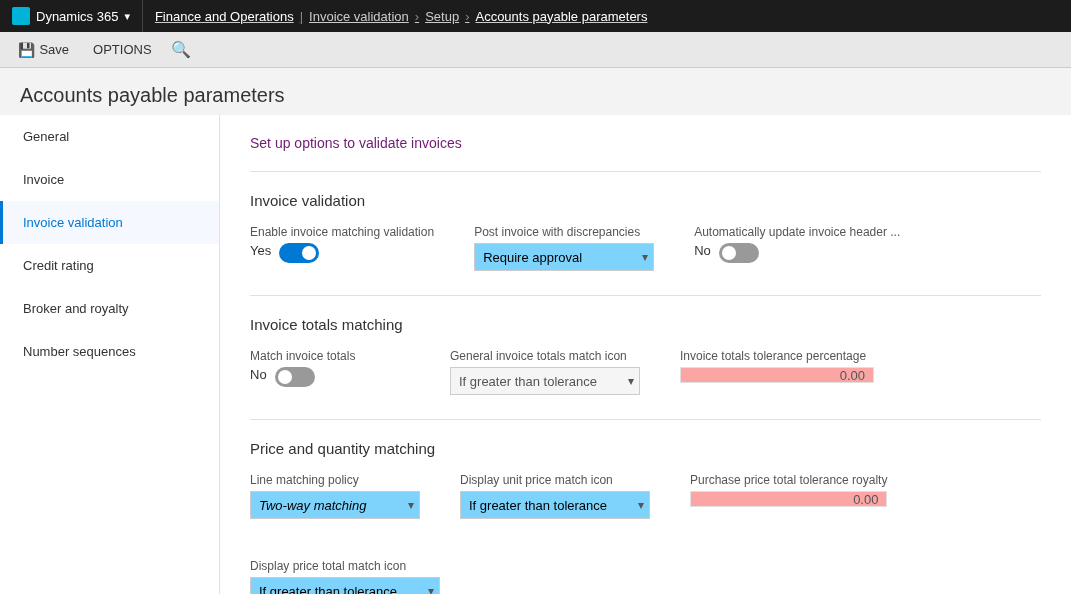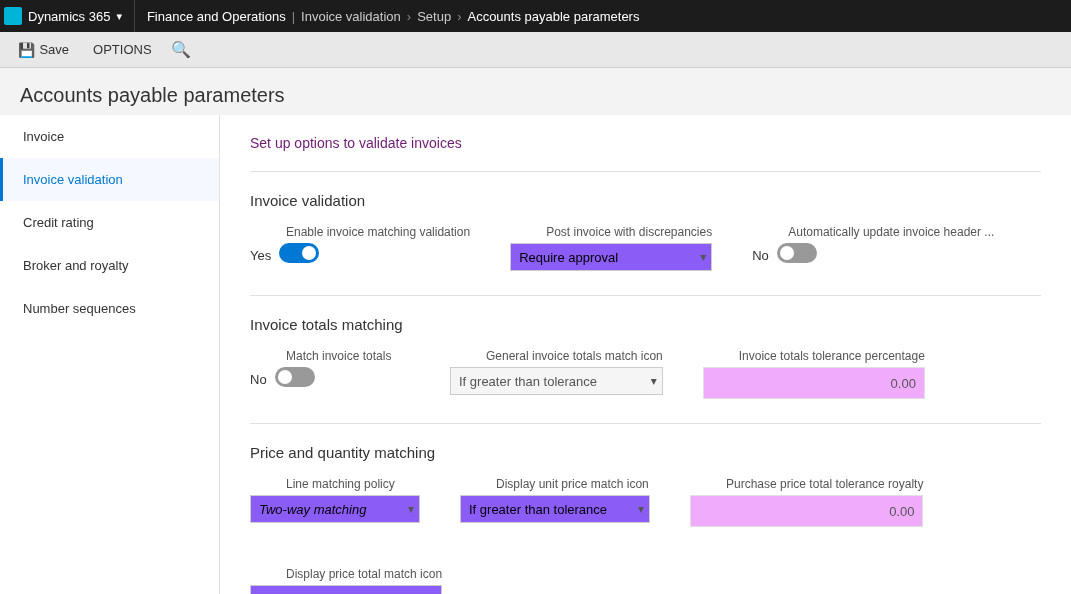--- a/index.html
+++ b/index.html
@@ -5,21 +5,21 @@
     * { box-sizing: border-box; margin: 0; padding: 0; }
     body { font-family: 'Segoe UI', sans-serif; font-size: 13px; background: #f3f3f3; color: #333; }
 
     
     .top-nav {
       background: #1a1a2e;
       background: #1c1c1c;
       display: flex;
       align-items: center;
       height: 32px;
-      padding: 0 0;
+      padding: 0 8px;
     }
     .top-nav-brand {
       display: flex;
       align-items: center;
       gap: 6px;
       color: #fff;
       font-size: 13px;
       padding: 0 12px 0 4px;
       border-right: 1px solid #444;
       height: 100%;
@@ -30,20 +30,21 @@
       display: inline-block;
       border-radius: 2px;
     }
     .top-nav-breadcrumb {
       display: flex;
       align-items: center;
       color: #ccc;
       font-size: 13px;
       padding: 0 12px;
       gap: 6px;
+      text-decoration: underline;
     }
     .top-nav-breadcrumb .sep { color: #888; }
     .top-nav-breadcrumb .active { color: #fff; }
 
     
     .toolbar {
       background: #e8e8e8;
       border-bottom: 1px solid #ccc;
       display: flex;
       align-items: center;
@@ -146,27 +147,26 @@
     }
     .form-field {
       display: flex;
       flex-direction: column;
       gap: 4px;
       min-width: 160px;
     }
     .form-field label {
       font-size: 12px;
       color: #555;
-      margin-left: 36px;
     }
 
     
     .toggle-container {
       display: flex;
-      align-items: flex-end;
+      align-items: flex-start;
       gap: 8px;
     }
     .toggle {
       position: relative;
       width: 40px;
       height: 20px;
       cursor: pointer;
     }
     .toggle-track {
       position: absolute;
@@ -188,43 +188,43 @@
     .toggle-track.on .toggle-thumb { left: 23px; }
     .toggle-track.off .toggle-thumb { left: 3px; }
     .select-wrapper {
       position: relative;
       display: inline-block;
     }
     .select-wrapper select {
       width: 100%;
       height: 28px;
       border: 1px solid #ccc;
-      background: #8b5cf6;
+      background: #7dd3fc;
       font-size: 13px;
       padding: 0 24px 0 8px;
       appearance: none;
       -webkit-appearance: none;
       cursor: pointer;
     }
     .select-wrapper::after {
       content: '▾';
       position: absolute;
       right: 6px;
       top: 50%;
       transform: translateY(-50%);
       pointer-events: none;
       font-size: 12px;
       color: #555;
     }
 
     
     .form-input-readonly {
-      height: 32px;
+      height: 16px;
       border: 1px solid #e0e0e0;
-      background: #f0abfc;
+      background: #fca5a5;
       font-size: 13px;
       padding: 0 8px;
       text-align: right;
       color: #555;
       min-width: 100px;
     }
 
     .section-block {
       margin-bottom: 24px;
     }
@@ -261,20 +261,23 @@
 </div>
 
 <div class="page-wrapper">
 
   <div class="page-title">Accounts payable parameters</div>
 
   <div class="page-content">
 
     <div class="sidebar">
       <div class="sidebar-item">
+        <span>General</span>
+      </div>
+      <div class="sidebar-item">
         <span>Invoice</span>
       </div>
       <div class="sidebar-item active">
         <span>Invoice validation</span>
       </div>
       <div class="sidebar-item">
         <span>Credit rating</span>
       </div>
       <div class="sidebar-item">
         <span>Broker and royalty</span>

